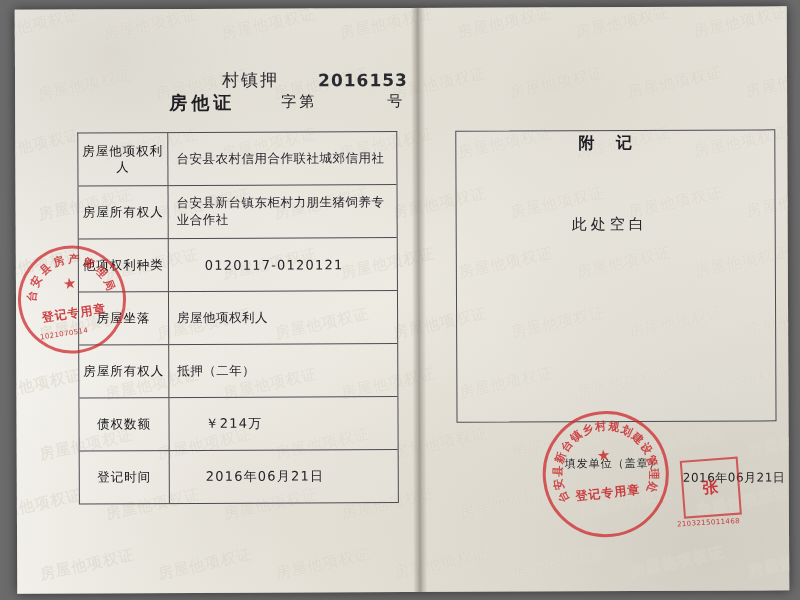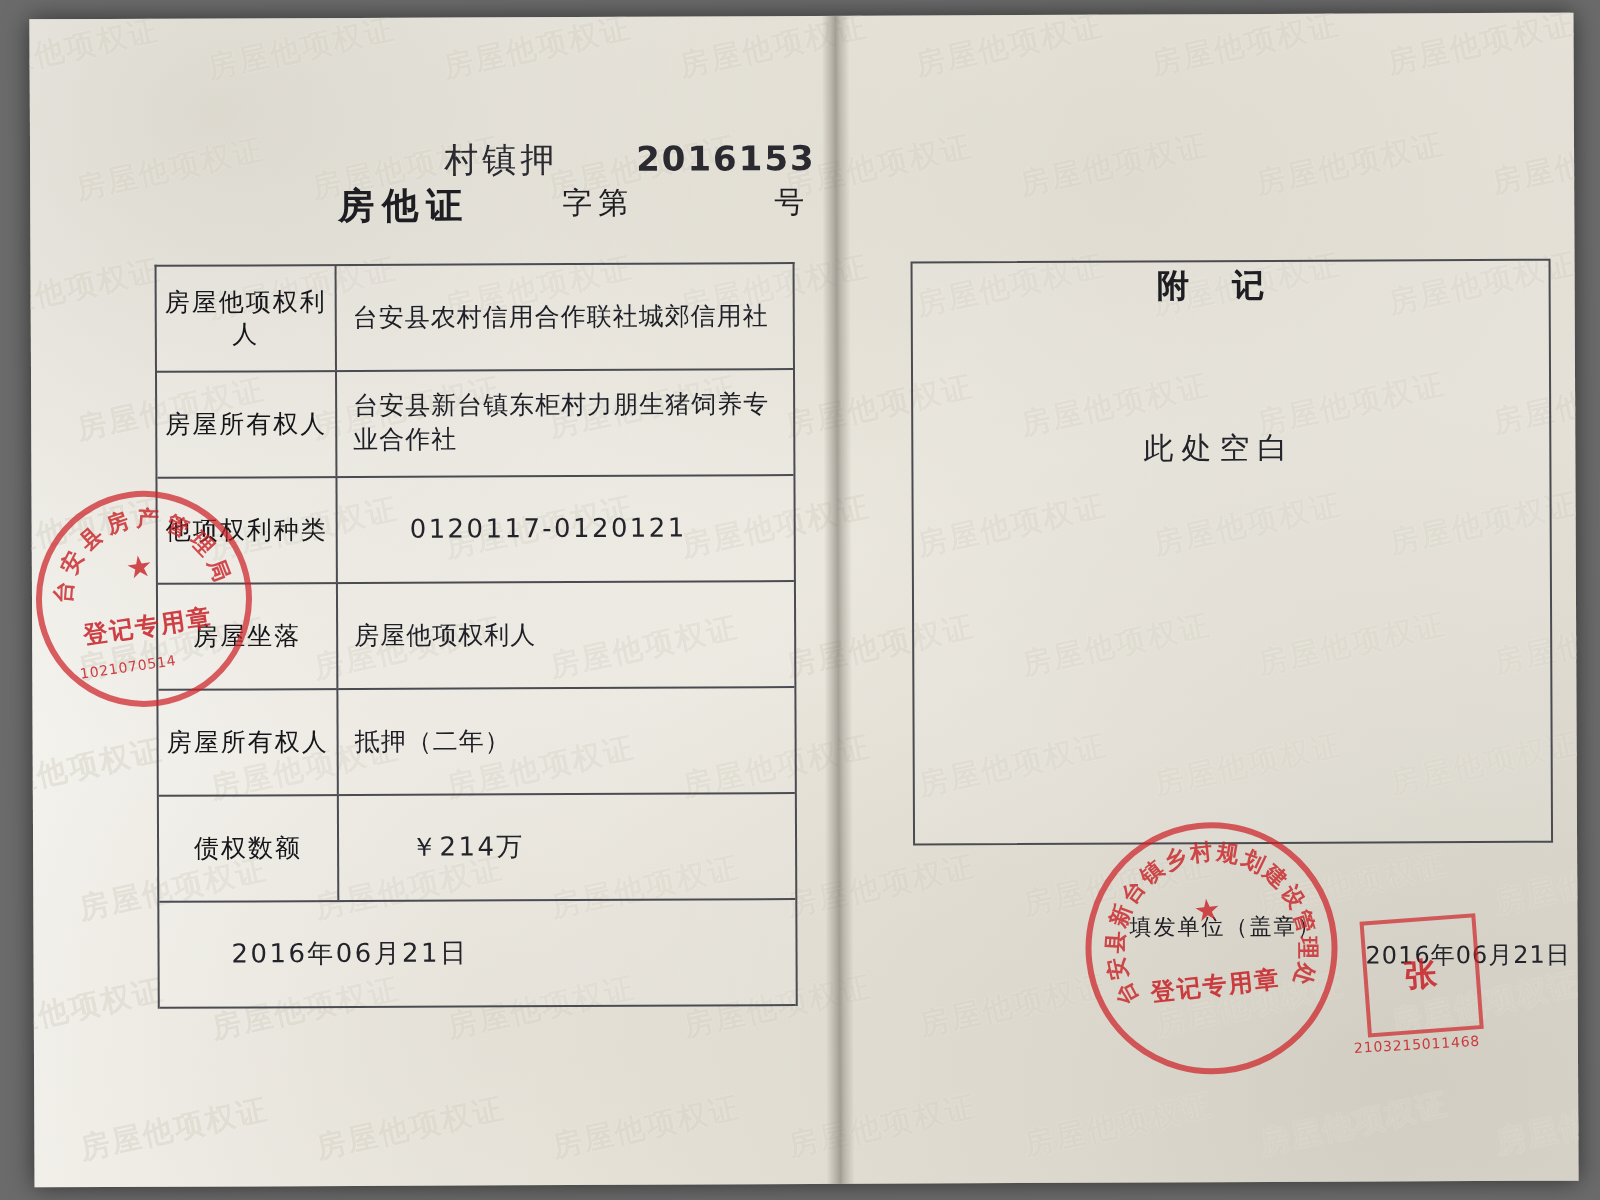--- a/index.html
+++ b/index.html
@@ -431,20 +431,21 @@
           <div class="lab">房屋所有权人</div>
           <div class="val hand">抵押（二年）</div>
         </div>
 
         <div class="lrow">
           <div class="lab">债权数额</div>
           <div class="val num">￥214万</div>
         </div>
 
         <div class="lrow">
+          <div class="lab">登记时间</div>
           <div class="val num">2016年06月21日</div>
         </div>
 
       </div>
     </div>
 
     <div class="right-page">
       <div class="rbox"></div>
 
       <div class="rtitle">附 记</div>

